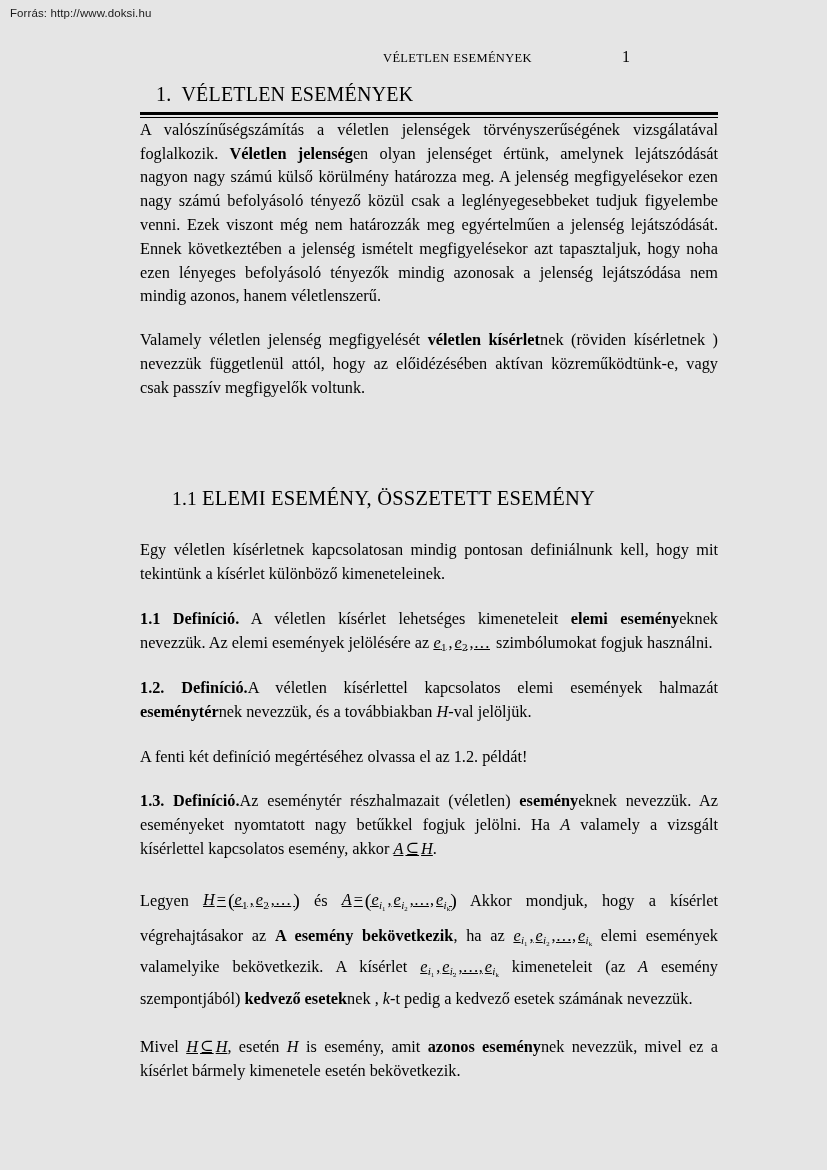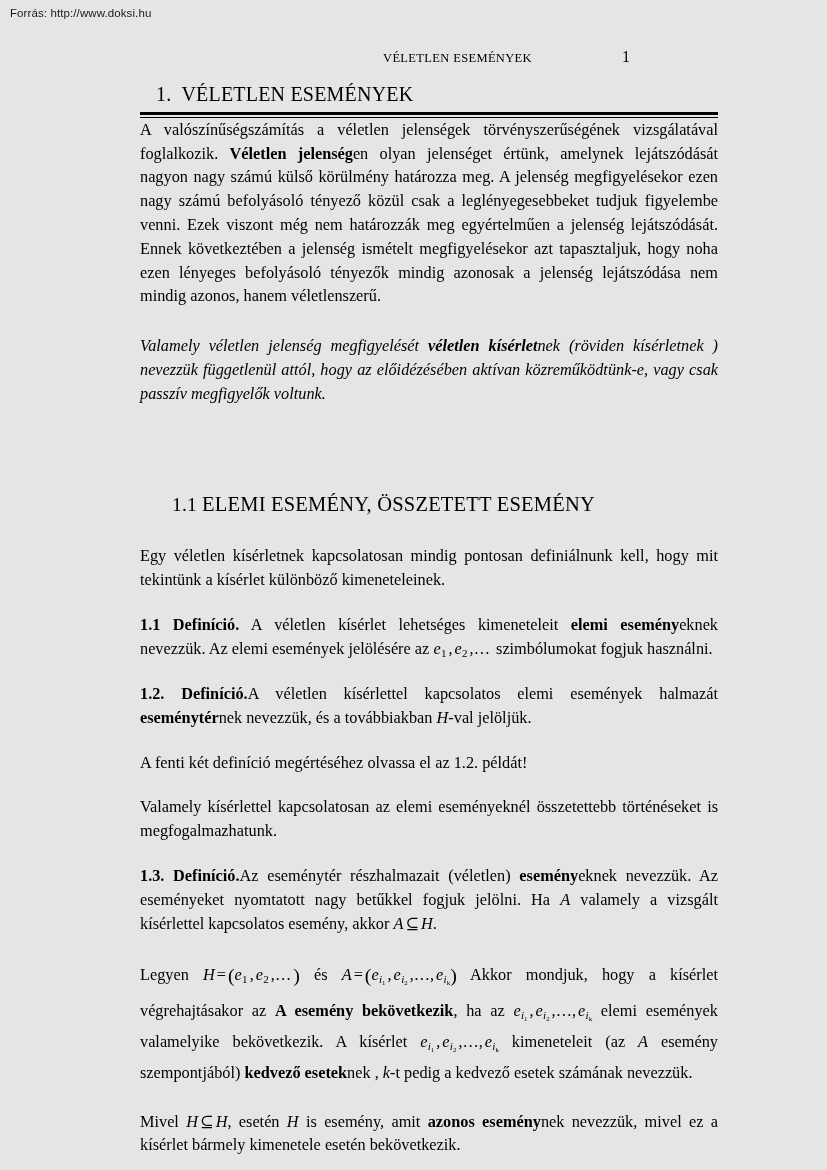--- a/index.html
+++ b/index.html
@@ -78,21 +78,21 @@
 
   
   p.body {
     font-size: 16.3px;
     line-height: 1.46;
     text-align: justify;
     text-justify: inter-word;
     margin: 0;
     hyphens: none;
   }
-  p.gap-lg { margin-top: 26px; font-style: italic; }
+  p.gap-lg { margin-top: 20px; }
   p.gap-md { margin-top: 21px; }
   .first-para { margin-top: 30px; }
 
   b, strong { font-weight: bold; }
 
   
   h2.section-heading {
     font-size: 19.5px;
     font-weight: normal;
     margin: 0;
@@ -126,21 +126,21 @@
     font-size: 0.62em;
     vertical-align: -0.3em;
     font-style: normal;
   }
   .mnum { font-style: normal; }
   .paren-big {
     font-style: normal;
     font-size: 1.22em;
     vertical-align: -0.12em;
   }
-  .mathspan { white-space: nowrap; }
+  .mathspan { white-space: nowrap; text-decoration: underline; }
 
   
   p.math-para {
     line-height: 1.92;
   }
 </style>
 </head>
 <body>
 
 <div class="page">
@@ -176,21 +176,20 @@
     <p class="body gap-md">
       <b>1.1 Definíció.</b><span> A véletlen kísérlet lehetséges kimeneteleit   </span><b>elemi esemény</b><span>eknek nevezzük. Az elemi események jelölésére az </span><span class="mathspan"><span class="mi">e</span><span class="msub mnum">1</span><span class="mrel">,</span><span class="mi">e</span><span class="msub mnum">2</span><span class="mrel">,…</span></span><span> szimbólumokat fogjuk használni.</span>
     </p>
 
     <p class="body gap-md">
       <b>1.2.  Definíció.</b><span>A véletlen kísérlettel kapcsolatos elemi események halmazát </span><b>eseménytér</b><span>nek nevezzük, és a továbbiakban </span><span class="mi">H</span><span>-val jelöljük.</span>
     </p>
 
     <p class="body gap-md">A fenti két definíció megértéséhez olvassa el az 1.2. példát!</p>
 
-    <p class="body gap-md">Valamely kísérlettel kapcsolatosan az elemi eseményeknél összetettebb történéseket is megfogalmazhatunk.</p>
 
     <p class="body gap-md">
       <b>1.3. Definíció.</b><span>Az eseménytér részhalmazait (véletlen) </span><b>esemény</b><span>eknek nevezzük. Az eseményeket nyomtatott nagy betűkkel fogjuk jelölni. Ha </span><span class="mi">A</span><span> valamely a vizsgált kísérlettel kapcsolatos esemény, akkor </span><span class="mathspan"><span class="mi">A</span><span class="mrel">⊆</span><span class="mi">H</span></span><span>.</span>
     </p>
 
     <p class="body math-para gap-md">
       <span>Legyen  </span><span class="mathspan"><span class="mi">H</span><span class="mrel">=</span><span class="paren-big">(</span><span class="mi">e</span><span class="msub mnum">1</span><span class="mrel">,</span><span class="mi">e</span><span class="msub mnum">2</span><span class="mrel">,…</span><span class="paren-big">)</span></span><span>   és    </span><span class="mathspan"><span class="mi">A</span><span class="mrel">=</span><span class="paren-big">(</span><span class="mi">e</span><span class="msub">i<span class="msubsub">1</span></span><span class="mrel">,</span><span class="mi">e</span><span class="msub">i<span class="msubsub">2</span></span><span class="mrel">,…,</span><span class="mi">e</span><span class="msub">i<span class="msubsub">k</span></span><span class="paren-big">)</span></span><span> Akkor mondjuk, hogy a kísérlet végrehajtásakor  az </span><b>A esemény bekövetkezik</b><span>, ha az  </span><span class="mathspan"><span class="mi">e</span><span class="msub">i<span class="msubsub">1</span></span><span class="mrel">,</span><span class="mi">e</span><span class="msub">i<span class="msubsub">2</span></span><span class="mrel">,…,</span><span class="mi">e</span><span class="msub">i<span class="msubsub">k</span></span></span><span> elemi események valamelyike bekövetkezik. A kísérlet </span><span class="mathspan"><span class="mi">e</span><span class="msub">i<span class="msubsub">1</span></span><span class="mrel">,</span><span class="mi">e</span><span class="msub">i<span class="msubsub">2</span></span><span class="mrel">,…,</span><span class="mi">e</span><span class="msub">i<span class="msubsub">k</span></span></span><span> kimeneteleit (az </span><span class="mi">A</span><span> esemény szempontjából) </span><b>kedvező esetek</b><span>nek , </span><span class="mi">k</span><span>-t pedig a kedvező esetek számának nevezzük.</span>
     </p>
 
     <p class="body gap-md">

